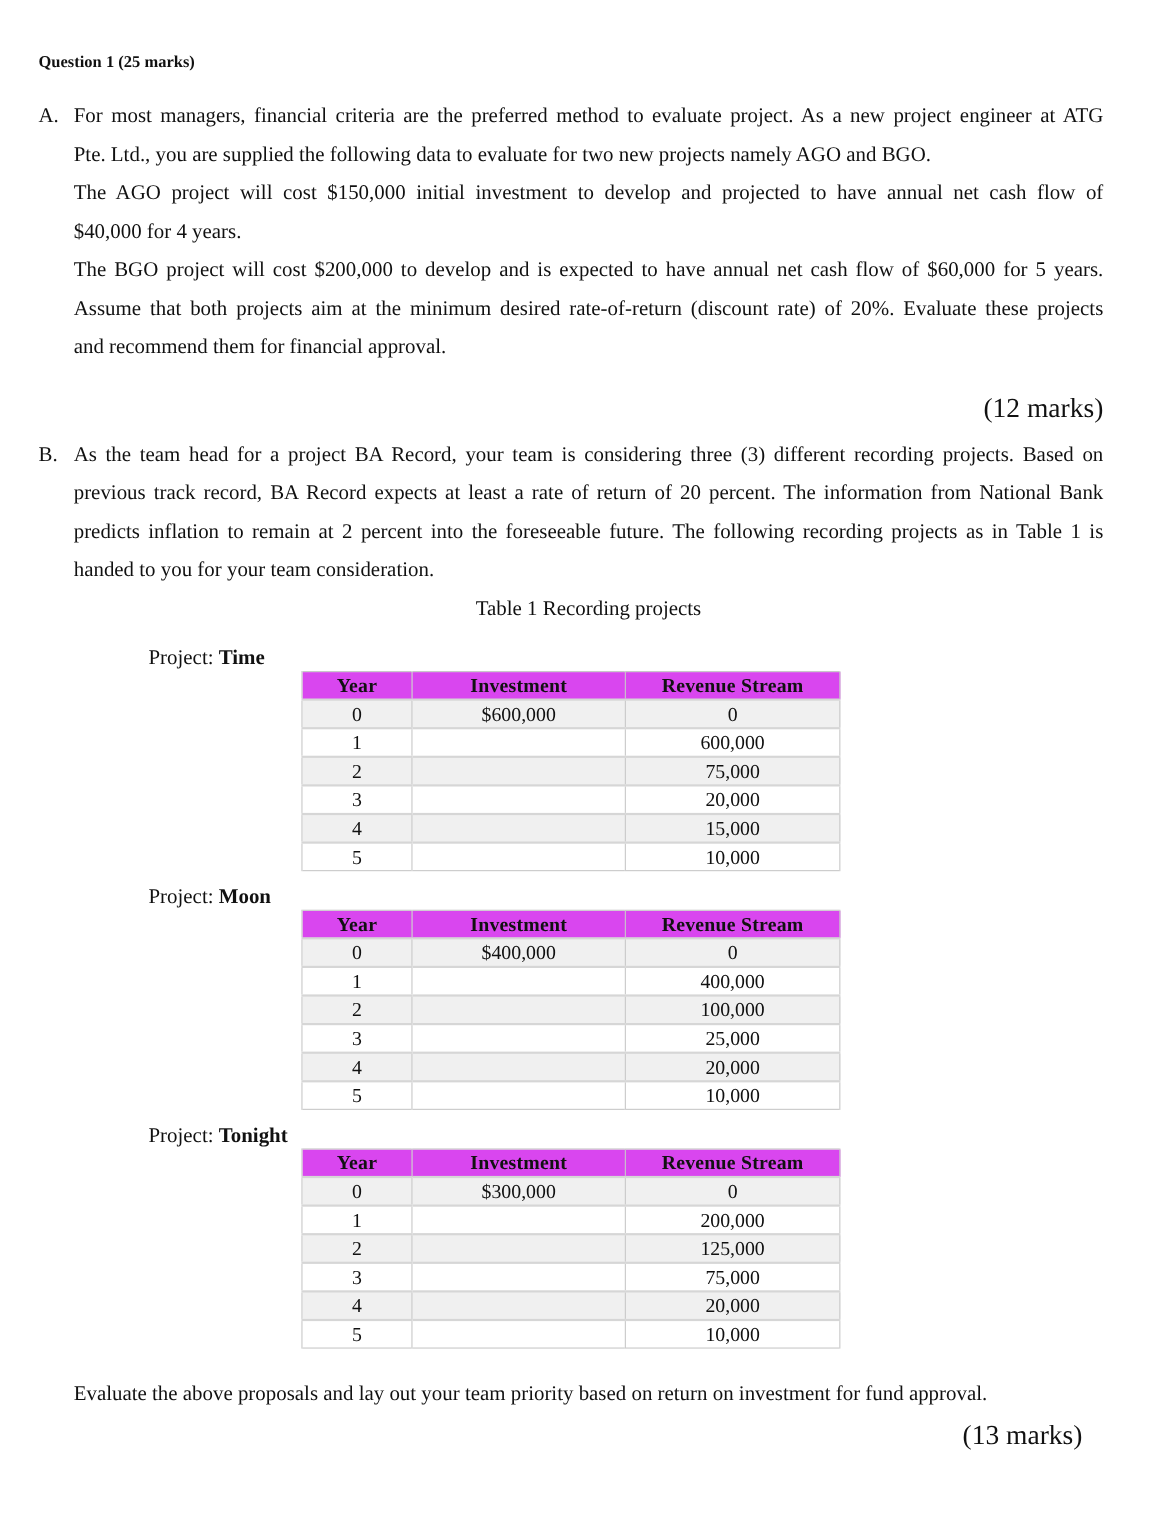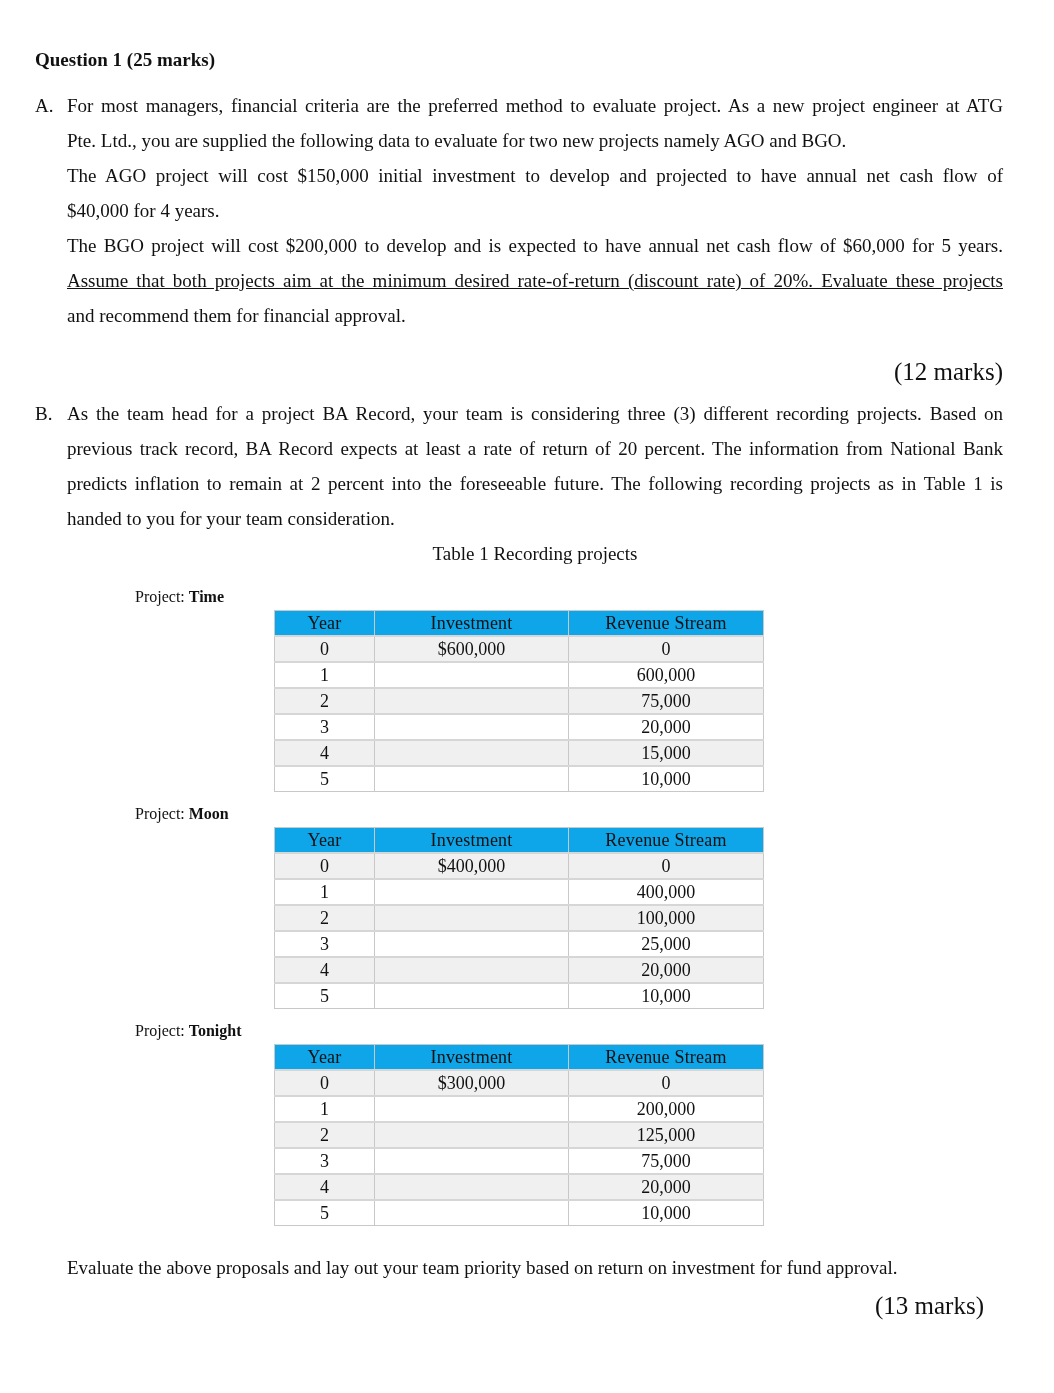--- a/index.html
+++ b/index.html
@@ -2,60 +2,60 @@
 <html><head>
   <meta charset="utf-8">
   <style>
     html, body { margin: 0; padding: 0; background: #ffffff; }
     body {
       width: 1054px; height: 1393px; position: relative; overflow: hidden;
       font-family: "Liberation Serif", "DejaVu Serif", serif;
       color: #111111; font-size: 19px;
     }
     .abs { position: absolute; }
-    .heading { left: 35px; top: 49px; font-weight: bold; font-size: 19px; font-family: Liberation Serif, serif; }
+    .heading { left: 35px; top: 49px; font-weight: bold; font-size: 15px; font-family: Liberation Serif, serif; }
     .para-label { font-size: 19px; }
     .line { font-size: 19px; white-space: nowrap; }
     .justify { text-align: justify; text-align-last: justify; }
     .marks { font-size: 25px; }
     .caption { font-size: 19px; }
-    .proj-label { font-size: 16px; }
+    .proj-label { font-size: 19px; }
     .proj-label b { font-weight: bold; }
 
     table.rec {
       position: absolute; left: 274px; width: 489px;
       border-collapse: collapse; table-layout: fixed;
       font-size: 18px; line-height: 23px;
       border: 1.5px solid #c8c8c8;
     }
     table.rec col.c1 { width: 100px; }
     table.rec col.c2 { width: 194px; }
     table.rec col.c3 { width: 195px; }
     table.rec th, table.rec td {
       text-align: center; padding: 0; height: 24px;
       border-left: 1px solid #c8c8c8; border-right: 1px solid #c8c8c8;
       border-top: 2px solid #d6d6d6;
       font-weight: normal;
     }
-    table.rec th { font-weight: normal; letter-spacing: 0.2px; background: #0ea5e9; border-top: none; }
+    table.rec th { font-weight: bold; letter-spacing: 0.2px; background: #d946ef; border-top: none; }
     table.rec tr.shade td { background: #f0f0f0; }
     table.rec tr.plain td { background: #ffffff; }
   </style>
 </head>
 <body>
 
 <div class="abs heading">Question 1 (25 marks)</div>
 
 <div class="abs para-label" style="left:35px; top:95px;">A.</div>
 <div class="abs line justify" style="left:67px; top:95px; width:936px;">For most managers, financial criteria are the preferred method to evaluate project. As a new project engineer at ATG</div>
 <div class="abs line" style="left:67px; top:130px;">Pte. Ltd., you are supplied the following data to evaluate for two new projects namely AGO and BGO.</div>
 <div class="abs line justify" style="left:67px; top:165px; width:936px;">The AGO project will cost $150,000 initial investment to develop and projected to have annual net cash flow of</div>
 <div class="abs line" style="left:67px; top:200px;">$40,000 for 4 years.</div>
 <div class="abs line justify" style="left:67px; top:235px; width:936px;">The BGO project will cost $200,000 to develop and is expected to have annual net cash flow of $60,000 for 5 years.</div>
-<div class="abs line justify" style="left:67px; top:270px; width:936px;text-decoration:underline;">Assume that both projects aim at the minimum desired rate-of-return (discount rate) of 20%. Evaluate these projects</div>
+<div class="abs line justify" style="left:67px; top:270px; width:936px;">Assume that both projects aim at the minimum desired rate-of-return (discount rate) of 20%. Evaluate these projects</div>
 <div class="abs line" style="left:67px; top:305px;">and recommend them for financial approval.</div>
 <div class="abs marks" style="right:51px; top:358px;">(12 marks)</div>
 
 <div class="abs para-label" style="left:35px; top:403px;">B.</div>
 <div class="abs line justify" style="left:67px; top:403px; width:936px;">As the team head for a project BA Record, your team is considering three (3) different recording projects. Based on</div>
 <div class="abs line justify" style="left:67px; top:438px; width:936px;">previous track record, BA Record expects at least a rate of return of 20 percent. The information from National Bank</div>
 <div class="abs line justify" style="left:67px; top:473px; width:936px;">predicts inflation to remain at 2 percent into the foreseeable future. The following recording projects as in Table 1 is</div>
 <div class="abs line" style="left:67px; top:508px;">handed to you for your team consideration.</div>
 <div class="abs caption" style="left:0; width:1070px; text-align:center; top:543px;">Table 1 Recording projects</div>
 

